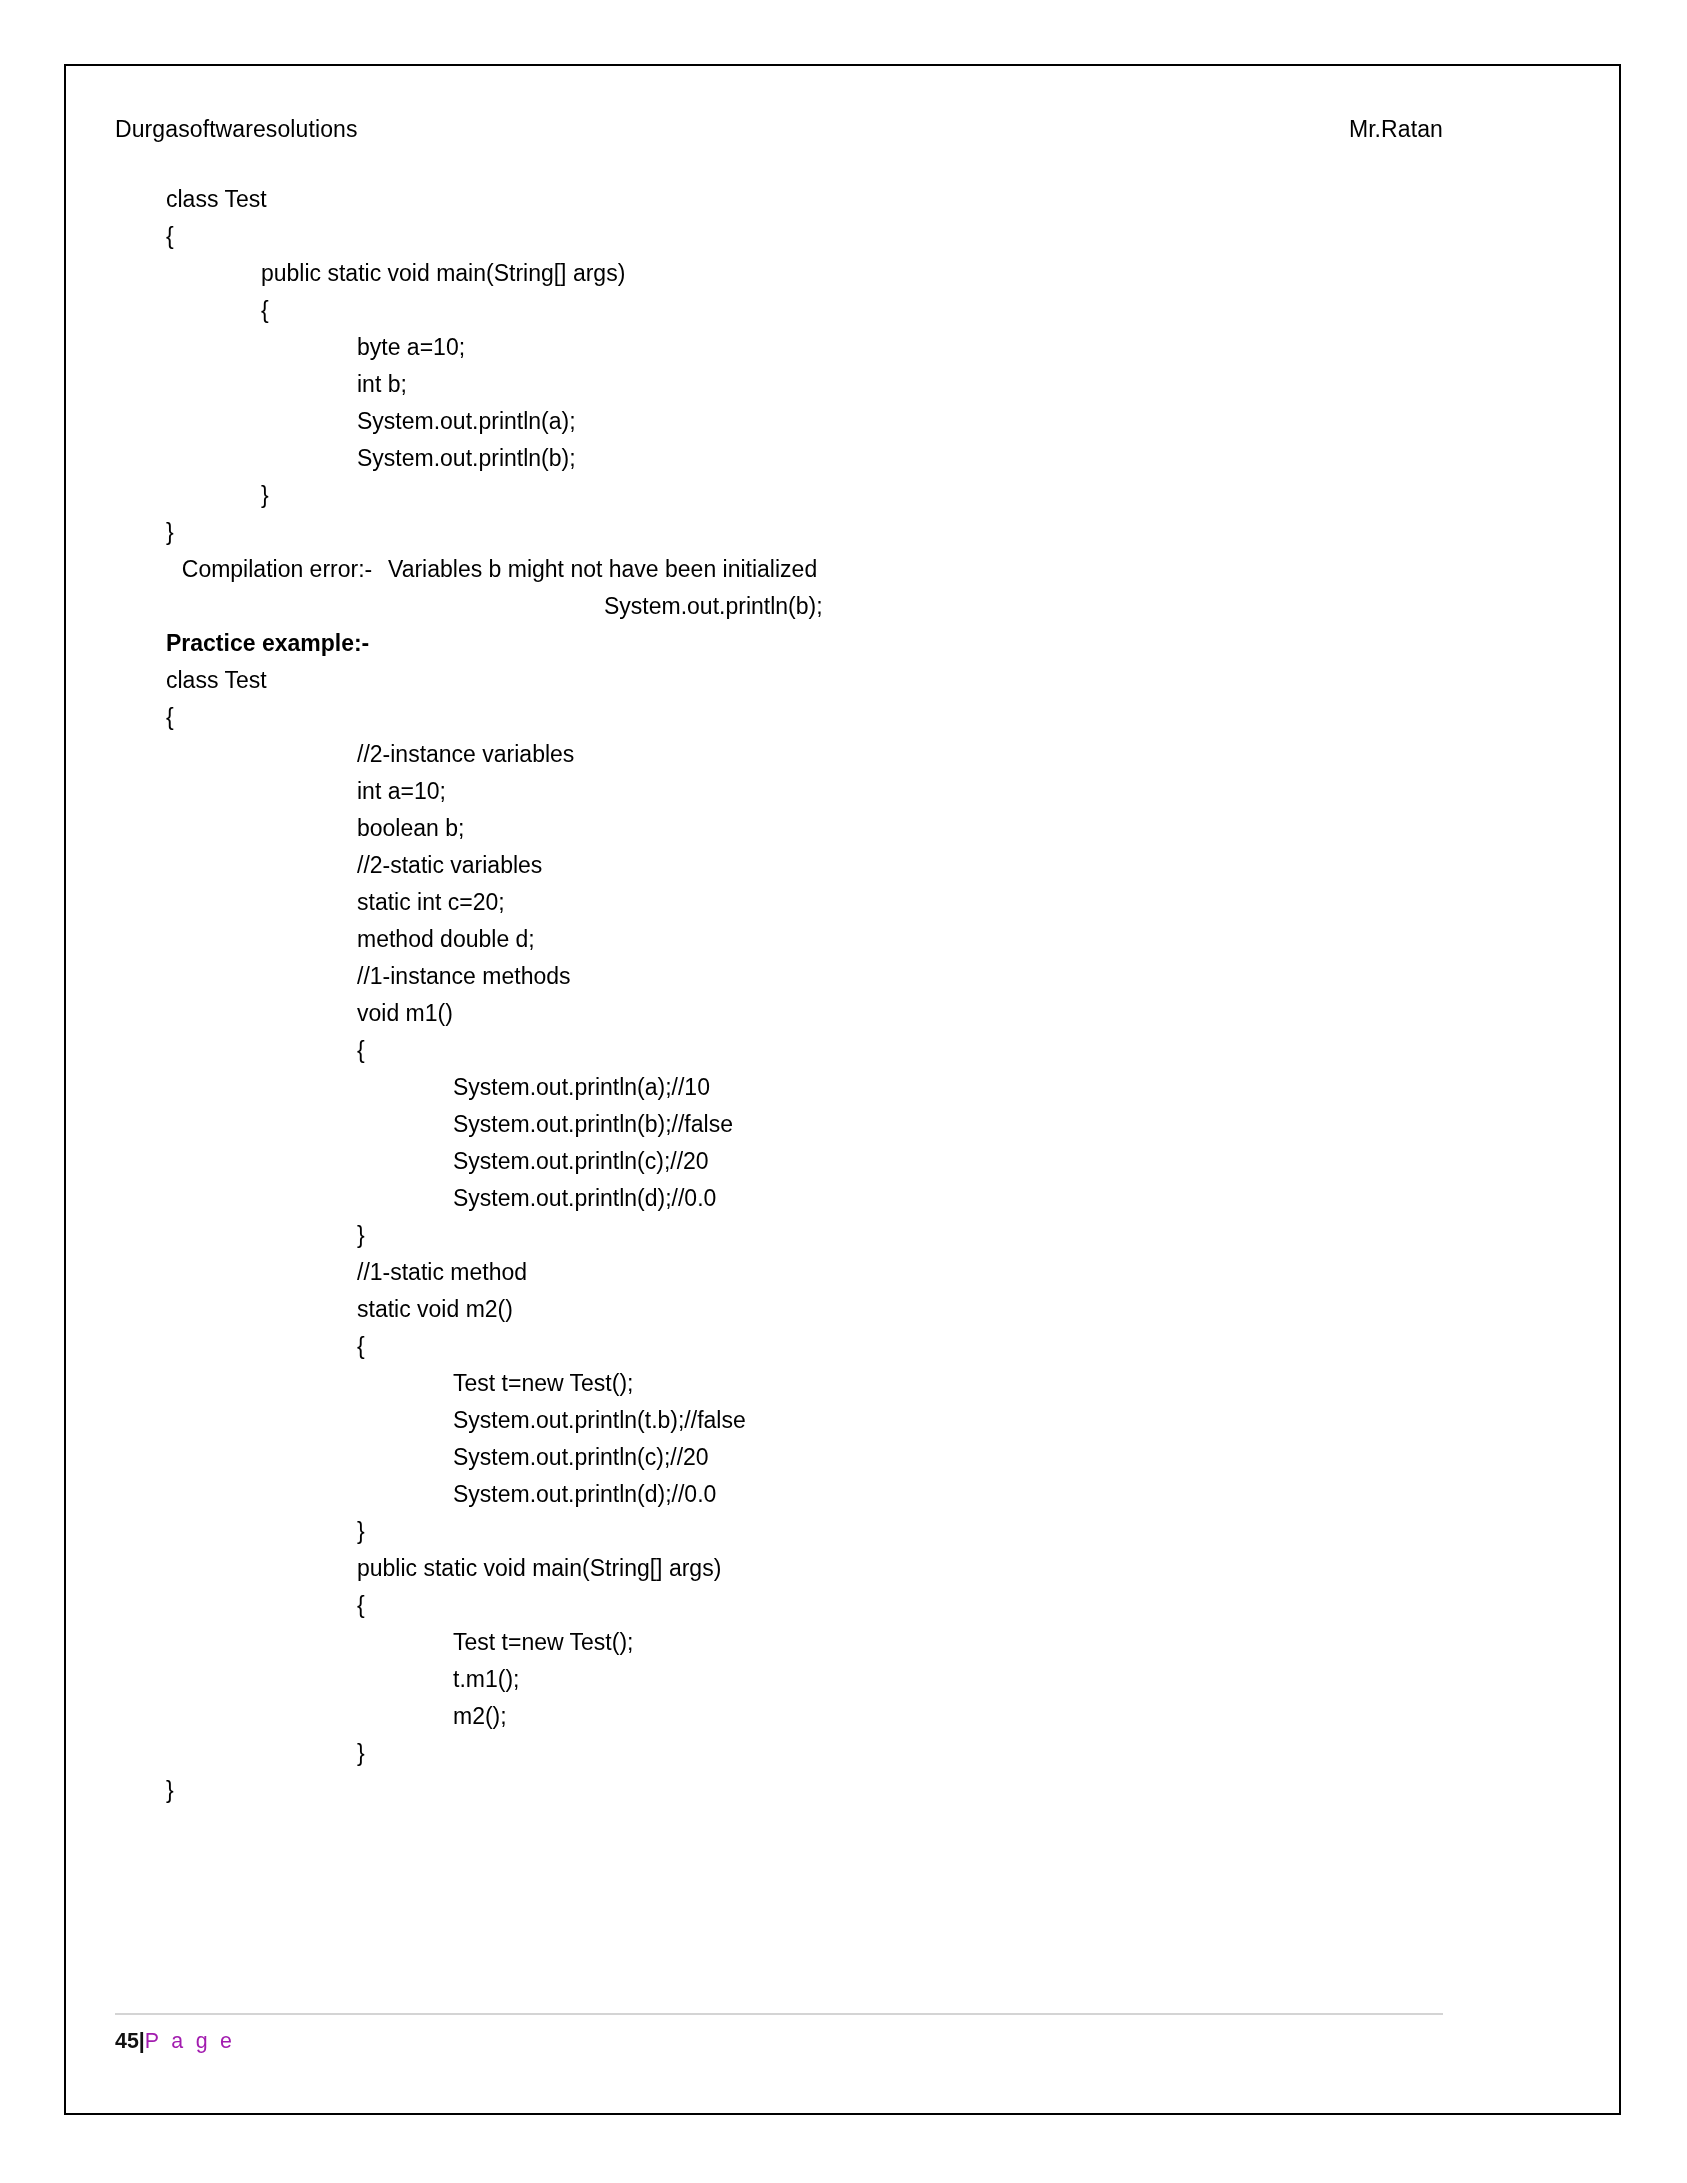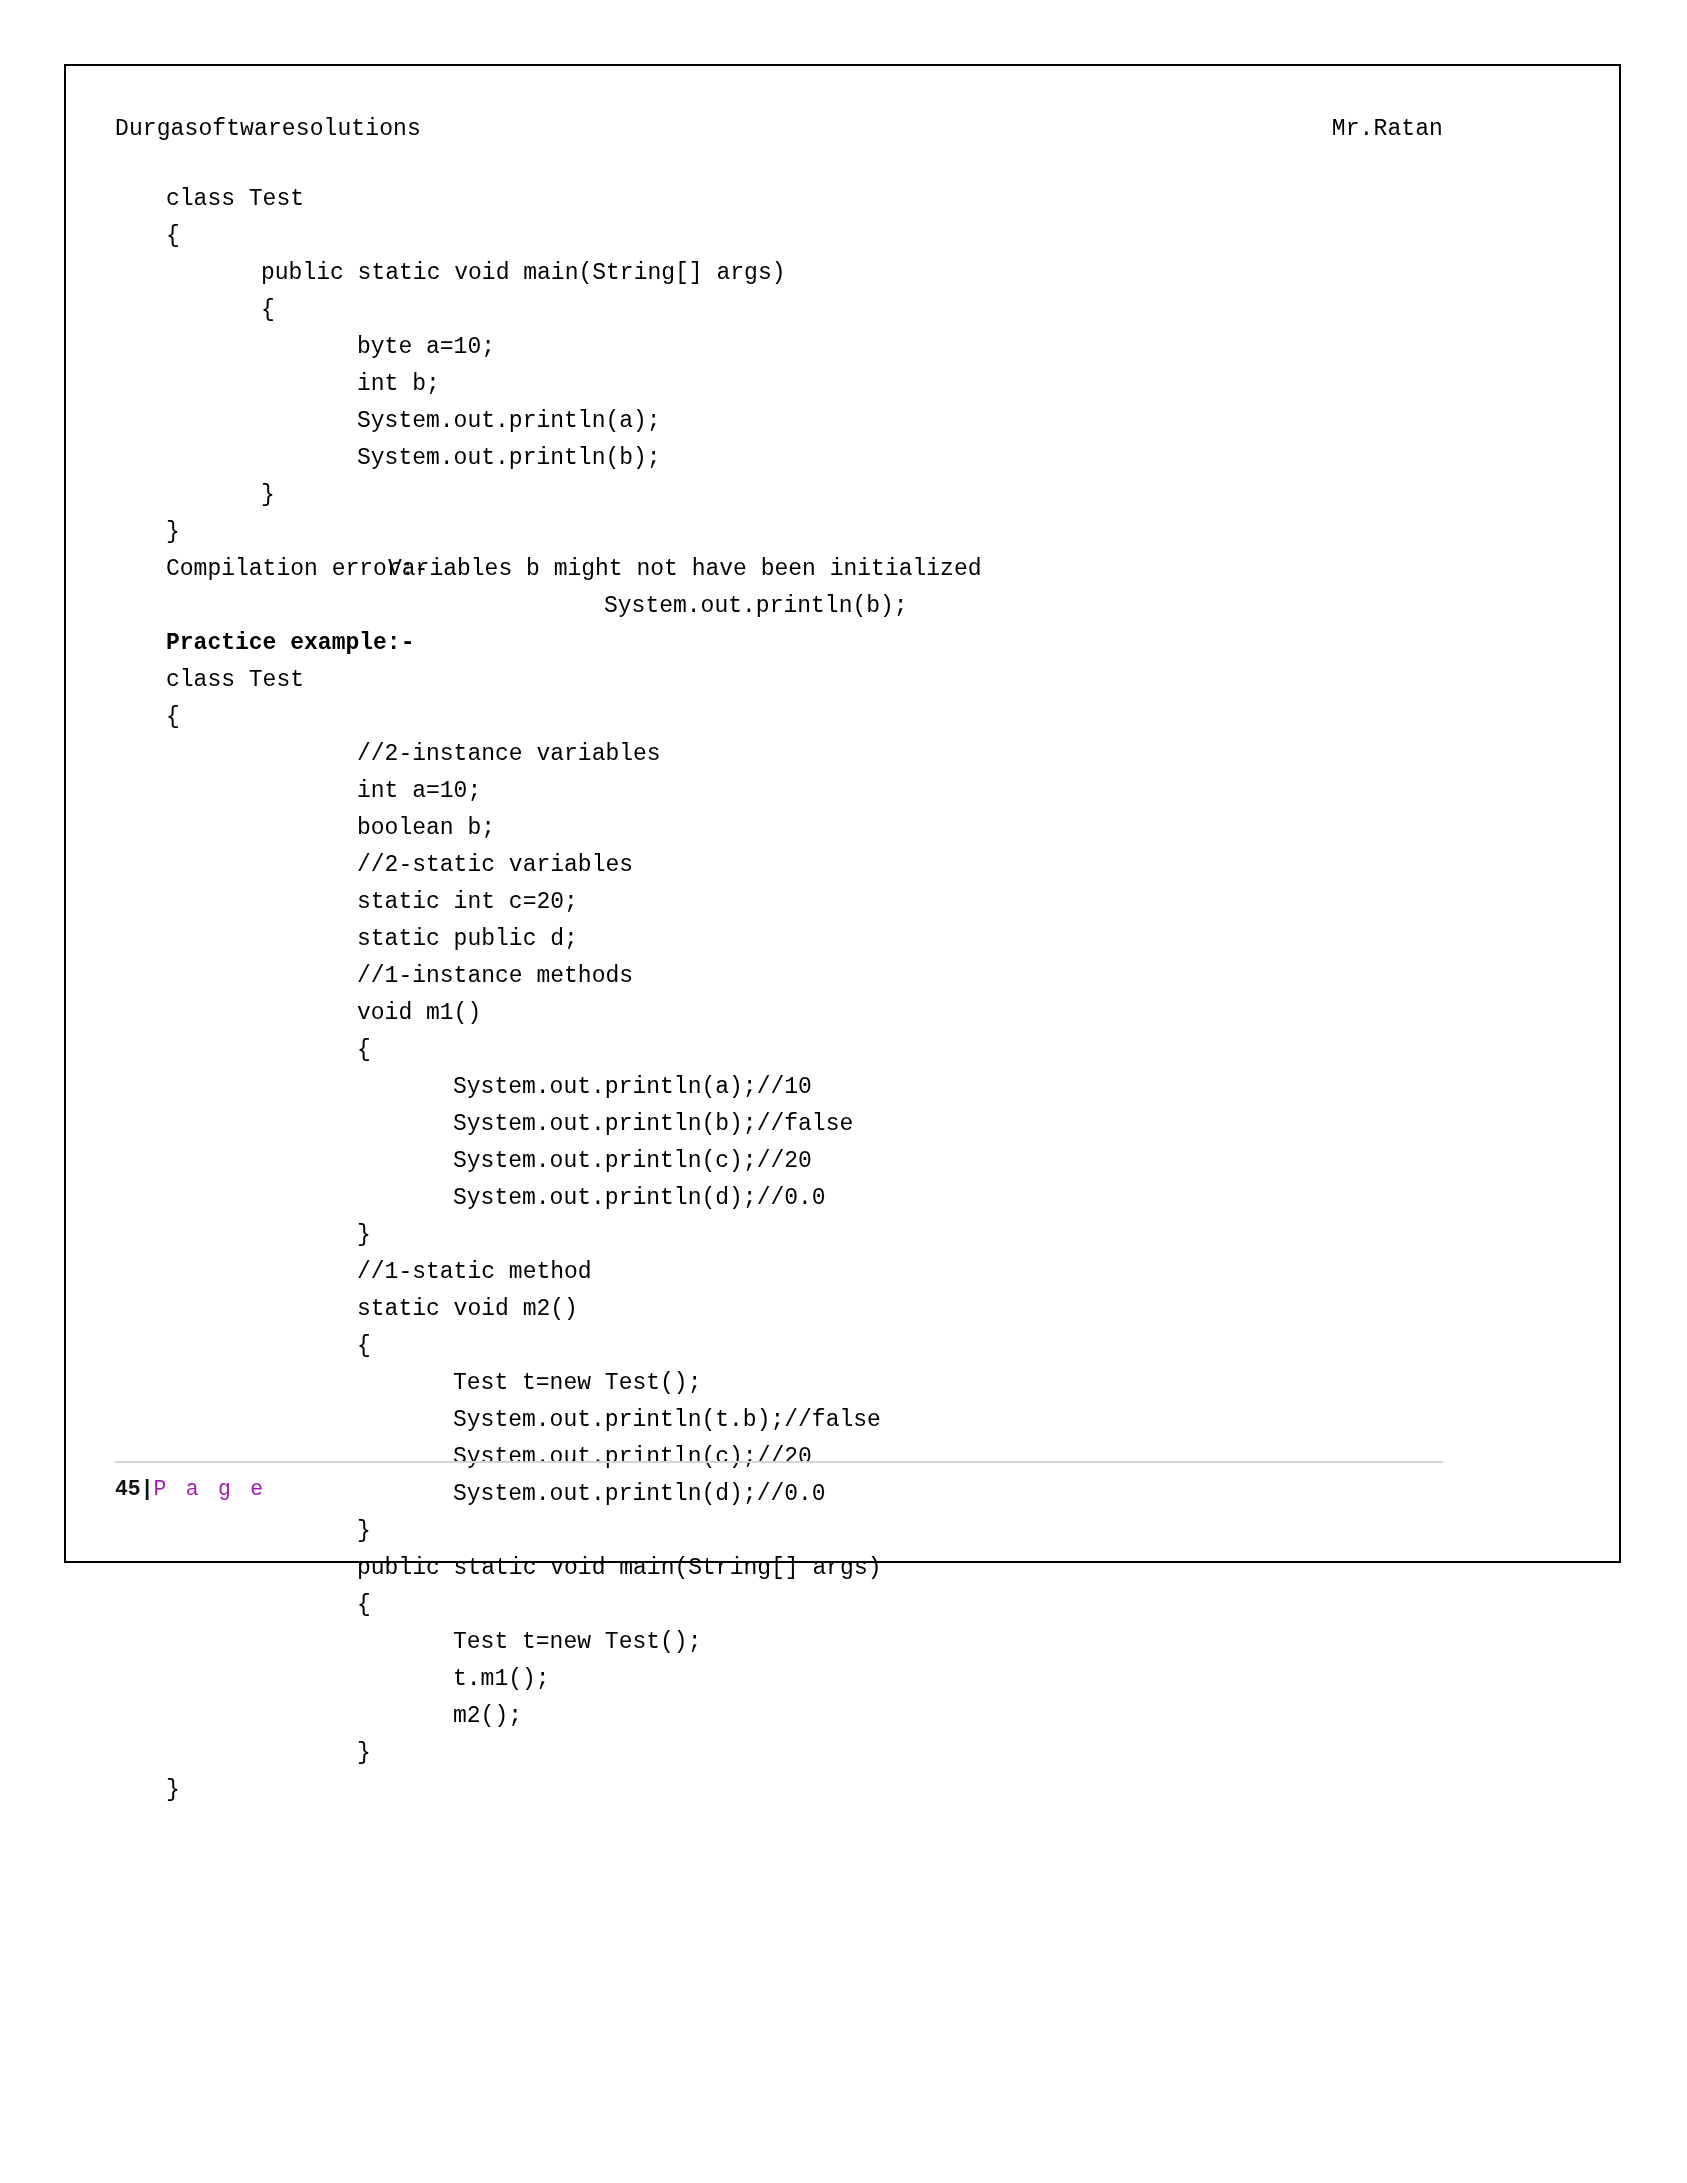--- a/index.html
+++ b/index.html
@@ -15,25 +15,24 @@
     color: #000000;
     overflow: hidden;
   }
 
   
   #page-frame {
     position: absolute;
     left: 64px;
     top: 64px;
     width: 1557px;
-    height: 1499px;
+    height: 2051px;
     border: 2.5px double #000000;
     box-sizing: border-box;
     background: #ffffff;
-    font-family: Liberation Mono, monospace;
   }
   #page-inner {
     position: absolute;
     left: 0;
     top: 0;
     right: 0;
     bottom: 0;
   }
 
   
@@ -141,21 +140,21 @@
       <div class="line bold ind0">Practice example:-</div>
 
       <div id="code-block-2">
           <div class="line ind0">class Test</div>
           <div class="line ind0">{</div>
           <div class="line ind2">//2-instance variables</div>
           <div class="line ind2">int a=10;</div>
           <div class="line ind2">boolean b;</div>
           <div class="line ind2">//2-static variables</div>
           <div class="line ind2">static int c=20;</div>
-          <div class="line ind2">static public d;</div>
+          <div class="line ind2">method double d;</div>
           <div class="line ind2">//1-instance methods</div>
           <div class="line ind2">void m1()</div>
           <div class="line ind2">{</div>
           <div class="line ind3">System.out.println(a);//10</div>
           <div class="line ind3">System.out.println(b);//false</div>
           <div class="line ind3">System.out.println(c);//20</div>
           <div class="line ind3">System.out.println(d);//0.0</div>
           <div class="line ind2">}</div>
           <div class="line ind2">//1-static method</div>
           <div class="line ind2">static void m2()</div>

